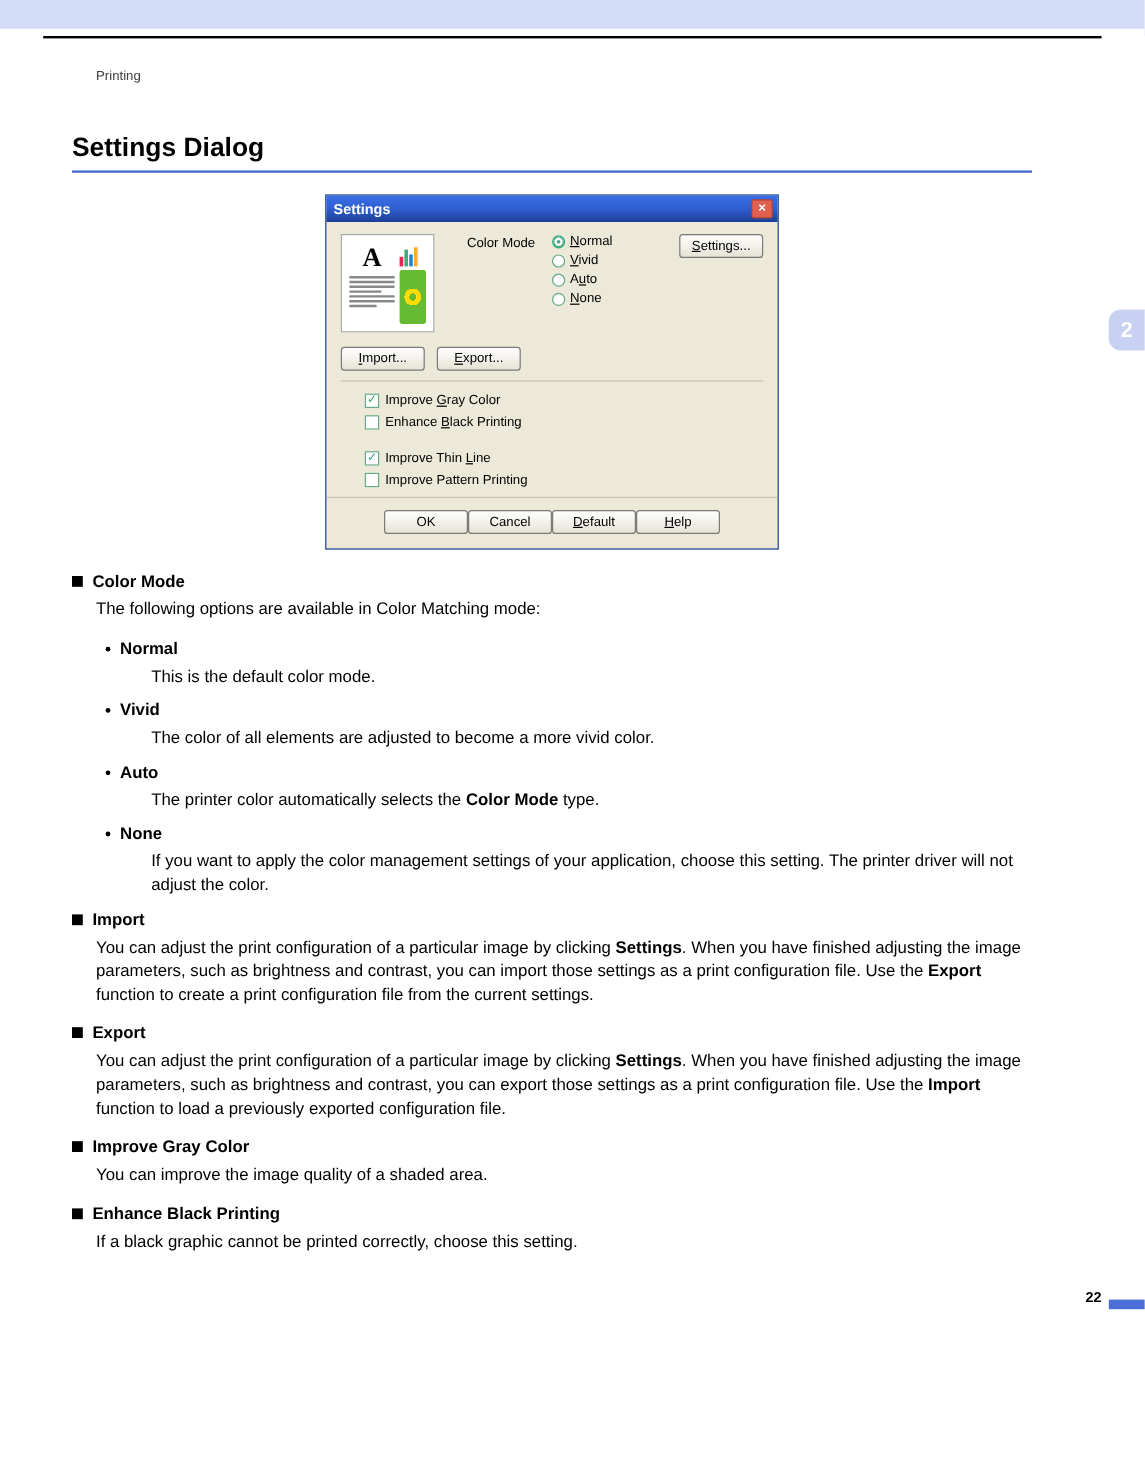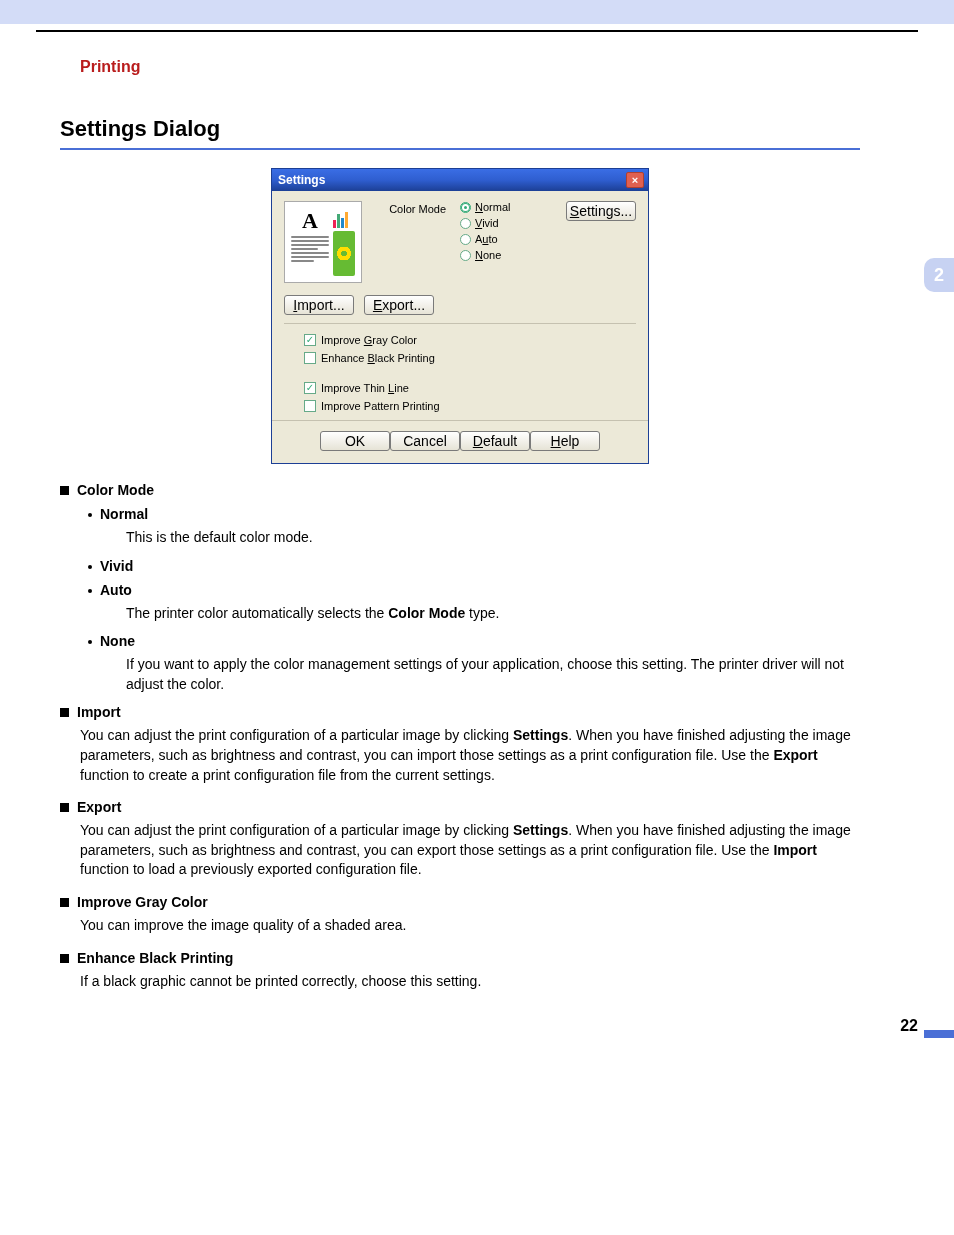--- a/index.html
+++ b/index.html
@@ -36,24 +36,23 @@
     border-top-left-radius: 10px;
     border-bottom-left-radius: 10px;
     color: #fff;
     font-size: 18px;
     font-weight: bold;
     display: flex;
     align-items: center;
     justify-content: center;
   }
   .breadcrumb {
-    font-size: 16px;
-    color: #b91c1c;
+    font-size: 11px;
+    color: #404040;
     margin: 26px 0 0 44px;
-    font-weight: bold;
   }
   .content { margin: 40px 0 0 24px; width: 800px; }
   h1.settings-title {
     font-family: Arial, Helvetica, sans-serif;
     font-size: 22px;
     font-weight: bold;
     margin: 0 0 6px 0;
   }
   .title-rule {
     height: 2px;
@@ -127,21 +126,21 @@
   }
   .radio-dot.sel { border-color:#3a7; box-shadow:0 0 0 1px #3a7 inset;}
   .radio-dot.sel::after{ content:""; position:absolute; inset:3px; background:#3a7; border-radius:50%; }
   .undertext { text-decoration: underline; }
   .btn-col { width:70px; display:flex; flex-direction:column; gap:6px; }
   .xp-btn {
     height:20px; width:70px;
     border: 1px solid #7a7a7a;
     background: linear-gradient(180deg,#fff,#e6e3d6);
     font-family: Tahoma, Arial, sans-serif;
-    font-size:14px; text-align:center;
+    font-size:11px; text-align:center;
     display:flex; align-items:center; justify-content:center;
     border-radius:3px; cursor:pointer;
   }
   .row2 { display:flex; justify-content:flex-start; gap:10px; margin:12px 0 8px 0;}
   .divider { height:1px; background:#c5c1b0; margin:6px 0 10px 0;}
   .check-col { display:flex; flex-direction:column; gap:6px; padding-left:20px; }
   .check-row { display:flex; align-items:center; gap:5px; }
   .check-box {
     width:12px; height:12px; border:1px solid #6a8; background:#fff;
     display:flex; align-items:center; justify-content:center; font-size:10px; color:#3a7; line-height:1;
@@ -157,21 +156,21 @@
   .sec-item .h { font-weight:bold; }
   .dot-list { margin-left: 28px; }
   .dot-item { display:flex; gap:8px; margin:8px 0 2px 0;}
   .dot-bullet { width:4px;height:4px;background:#000;border-radius:50%;margin-top:7px;flex-shrink:0;}
   .dot-item .dh { font-weight:bold; }
   .desc { margin: 6px 0 10px 38px; line-height:1.4;}
   .desc1 { margin: 6px 0 14px 20px; line-height:1.4;}
 
   .page-num {
     position:absolute; right:36px; bottom:10px;
-    font-size:16px; font-weight:bold; color:#000;
+    font-size:12px; font-weight:bold; color:#000;
   }
   .page-num-band {
     position:absolute; right:0; bottom:7px;
     width:30px; height:8px; background:#4a6fd6;
   }
 </style>
 </head>
 <body>
 
 <div class="top-band"></div>
@@ -288,32 +287,34 @@
               <span><span class="undertext">H</span>elp</span>
             </div>
         </div>
       </div>
     </div>
 
     <div class="sec-item">
       <span class="sq-bullet"></span>
       <span class="h">Color Mode</span>
     </div>
+    <div class="desc1">The following options are available in Color Matching mode:</div>
 
     <div class="dot-list">
       <div class="dot-item">
         <span class="dot-bullet"></span>
         <span class="dh">Normal</span>
       </div>
       <div class="desc">This is the default color mode.</div>
 
       <div class="dot-item">
         <span class="dot-bullet"></span>
         <span class="dh">Vivid</span>
       </div>
+      <div class="desc">The color of all elements are adjusted to become a more vivid color.</div>
 
       <div class="dot-item">
         <span class="dot-bullet"></span>
         <span class="dh">Auto</span>
       </div>
       <div class="desc">
         <span>The printer color automatically selects the </span><span class="bold">Color Mode</span><span> type.</span>
       </div>
 
       <div class="dot-item">

